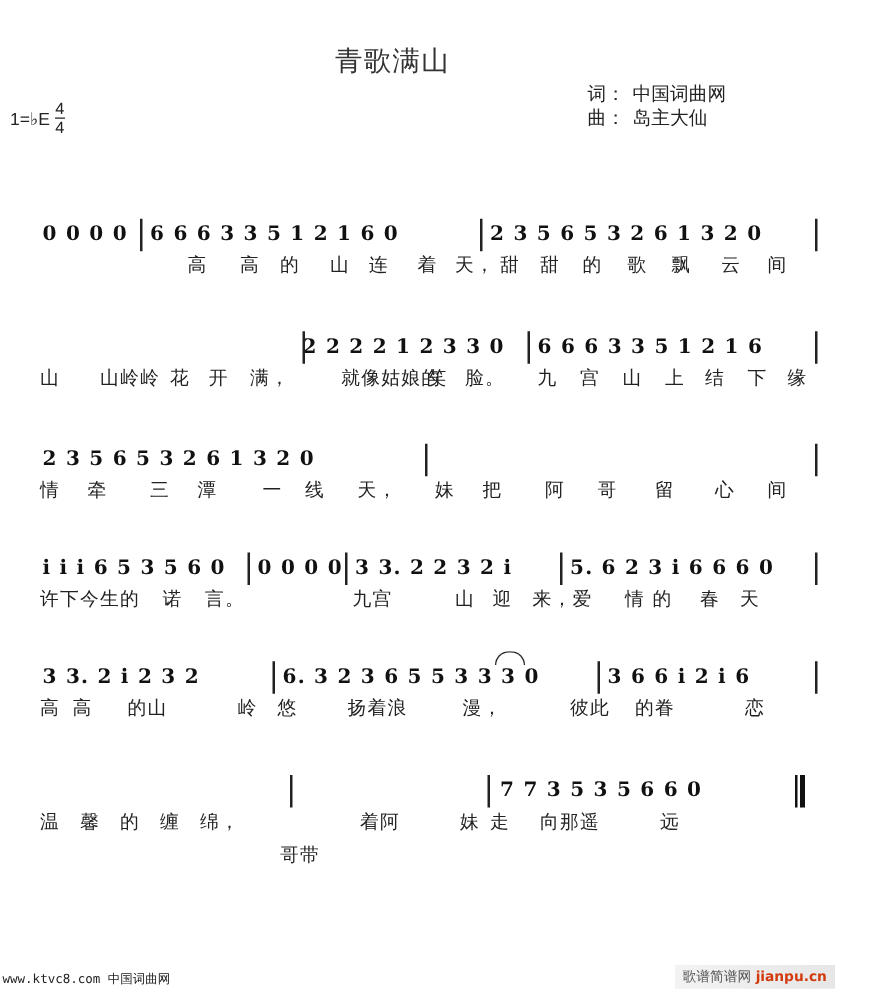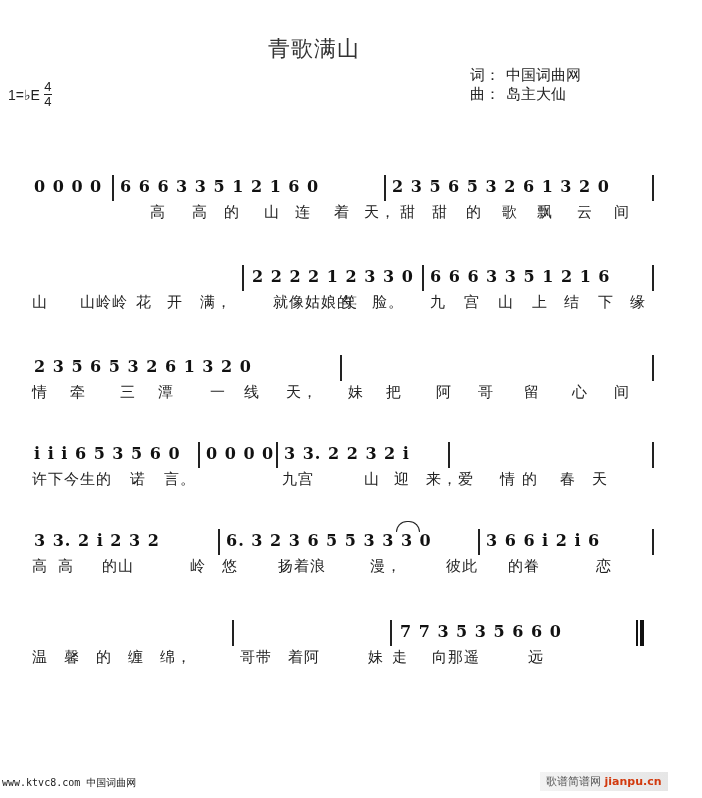--- a/index.html
+++ b/index.html
@@ -103,21 +103,21 @@
         <span class="lyr" style="left: 400px;">甜</span>
         <span class="lyr" style="left: 434px;">的</span>
         <span class="lyr" style="left: 470px;">歌</span>
         <span class="lyr" style="left: 505px;">飘</span>
         <span class="lyr" style="left: 545px;">云</span>
         <span class="lyr" style="left: 582px;">间</span>
       </div>
     </div>
     <div class="line" style="top: 263px;">
       <div class="notes">
-        <span class="seg" style="left: 220px;">2 2 2 2 1  2 3 3 0</span>
+        <span class="seg" style="left: 210px;">2 2 2 2 1  2 3 3 0</span>
         <span class="seg" style="left: 398px;">6  6 6 3  3 5 1  2 1 6</span>
         <span class="barline" style="left: 210px;"></span>
         <span class="barline" style="left: 390px;"></span>
         <span class="barline" style="left: 620px;"></span>
       </div>
       <div class="lyrics">
         <span class="lyr" style="left: 0px;">山</span>
         <span class="lyr" style="left: 48px;">山岭岭</span>
         <span class="lyr" style="left: 104px;">花</span>
         <span class="lyr" style="left: 135px;">开</span>
@@ -155,20 +155,21 @@
         <span class="lyr" style="left: 492px;">留</span>
         <span class="lyr" style="left: 540px;">心</span>
         <span class="lyr" style="left: 582px;">间</span>
       </div>
     </div>
     <div class="line" style="top: 440px;">
       <div class="notes">
         <span class="seg" style="left: 2px;">i i i 6 5  3 5 6 0</span>
         <span class="seg" style="left: 174px;">0 0 0 0</span>
         <span class="seg" style="left: 252px;">3 3.  2 2  3 2 i</span>
+        <span class="seg" style="left: 424px;">5.  6 2 3 i 6 6 6  0</span>
         <span class="barline" style="left: 166px;"></span>
         <span class="barline" style="left: 244px;"></span>
         <span class="barline" style="left: 416px;"></span>
         <span class="barline" style="left: 620px;"></span>
       </div>
       <div class="lyrics">
         <span class="lyr" style="left: 0px;">许下今生的</span>
         <span class="lyr" style="left: 98px;">诺</span>
         <span class="lyr" style="left: 132px;">言。</span>
         <span class="lyr" style="left: 250px;">九宫</span>
@@ -192,40 +193,40 @@
         <span class="slur" style="left: 364px; top: -6px;"></span>
       </div>
       <div class="lyrics">
         <span class="lyr" style="left: 0px;">高</span>
         <span class="lyr" style="left: 26px;">高</span>
         <span class="lyr" style="left: 70px;">的山</span>
         <span class="lyr" style="left: 158px;">岭</span>
         <span class="lyr" style="left: 190px;">悠</span>
         <span class="lyr" style="left: 246px;">扬着浪</span>
         <span class="lyr" style="left: 338px;">漫，</span>
-        <span class="lyr" style="left: 414px;">彼此</span>
+        <span class="lyr" style="left: 424px;">彼此</span>
         <span class="lyr" style="left: 476px;">的眷</span>
         <span class="lyr" style="left: 564px;">恋</span>
       </div>
     </div>
     <div class="line" style="top: 618px;">
       <div class="notes">
         <span class="seg" style="left: 368px;">7  7 3 5 3 5 6 6 0</span>
         <span class="barline" style="left: 200px;"></span>
         <span class="barline" style="left: 358px;"></span>
         <span class="final-thin" style="left: 604px;"></span>
         <span class="finalbar" style="left: 608px;"></span>
       </div>
       <div class="lyrics">
         <span class="lyr" style="left: 0px;">温</span>
         <span class="lyr" style="left: 32px;">馨</span>
         <span class="lyr" style="left: 64px;">的</span>
         <span class="lyr" style="left: 96px;">缠</span>
         <span class="lyr" style="left: 128px;">绵，</span>
-        <span class="lyr" style="left: 208px;">哥带</span>
+        <span class="lyr" style="left: 192px; margin-top: 27px;">哥带</span>
         <span class="lyr" style="left: 256px;">着阿</span>
         <span class="lyr" style="left: 336px;">妹</span>
         <span class="lyr" style="left: 360px;">走</span>
         <span class="lyr" style="left: 400px;">向那遥</span>
         <span class="lyr" style="left: 496px;">远</span>
       </div>
     </div>
   </div>
 
 <div class="footer-left">www.ktvc8.com 中国词曲网</div>

